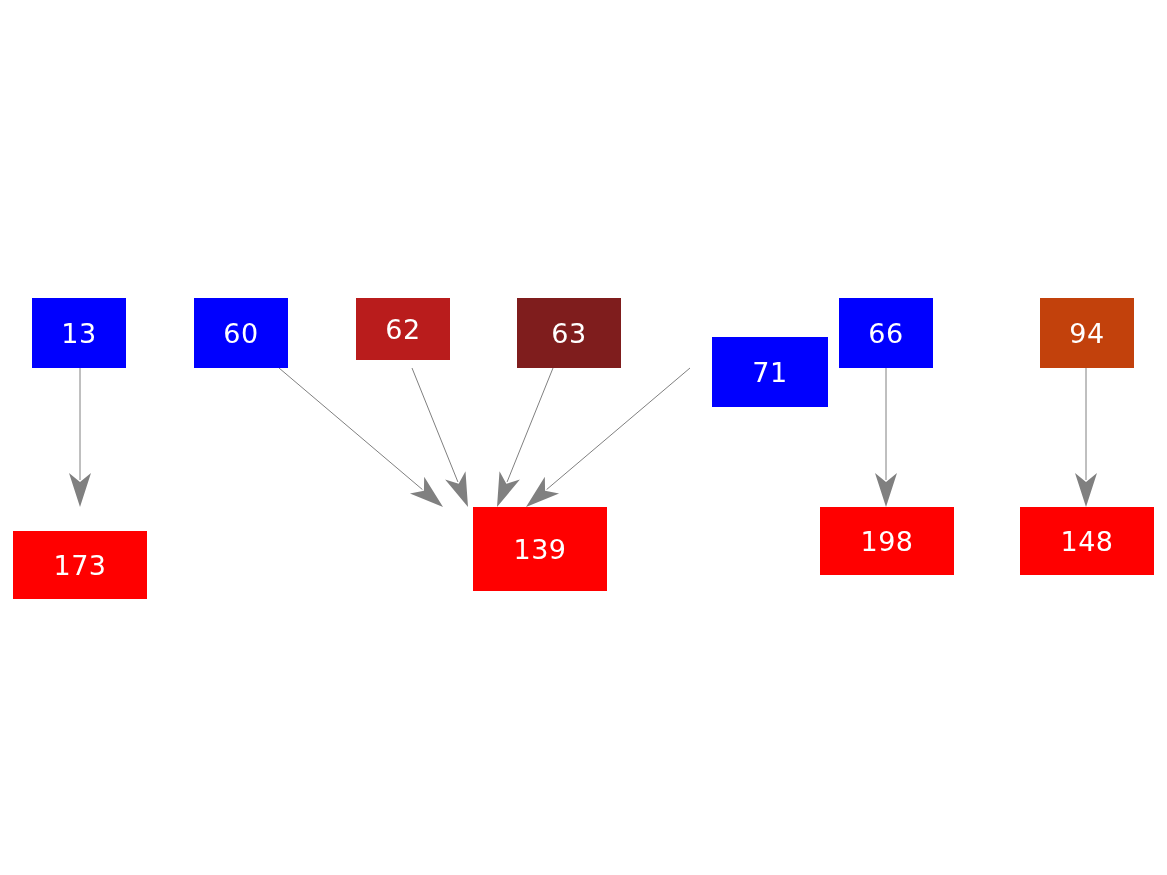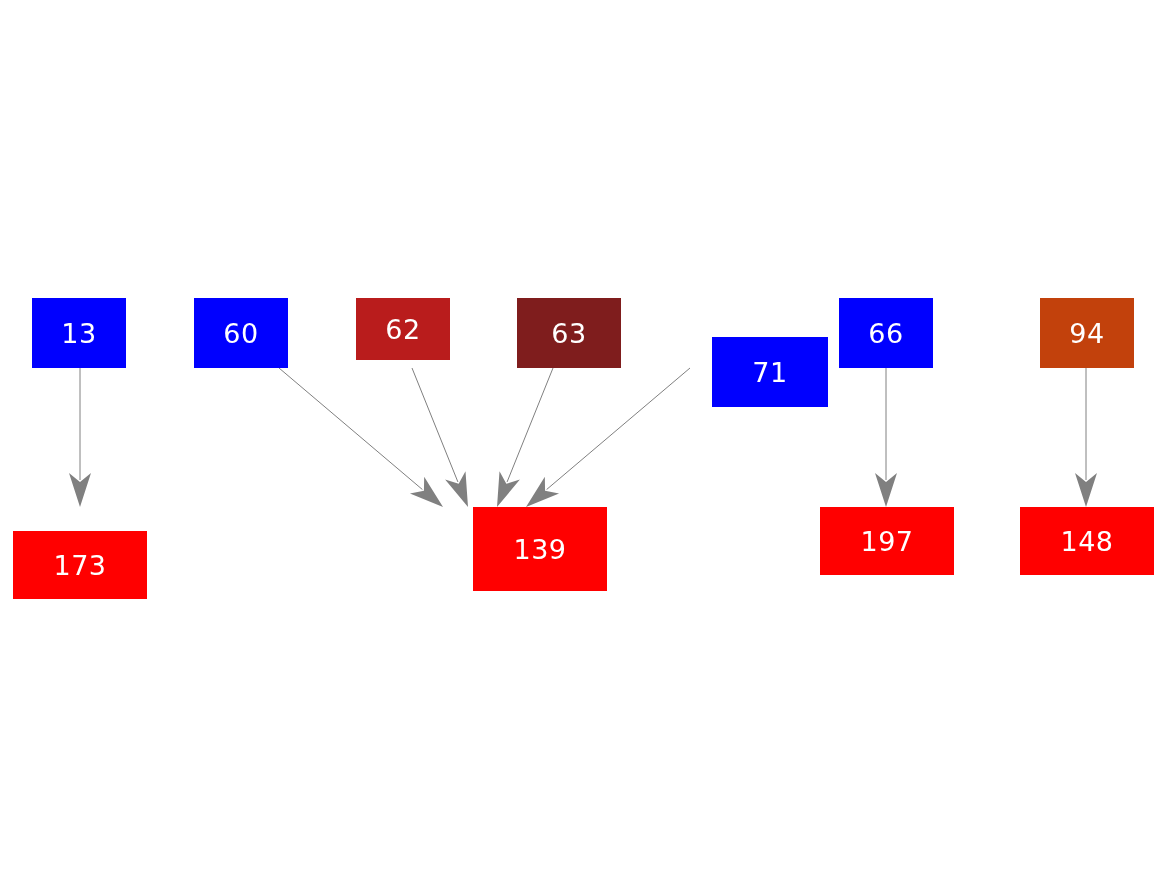--- a/index.html
+++ b/index.html
@@ -97,20 +97,20 @@
       <div class="node node-source" style="left: 1040px; top: 298px; width: 94px; height: 70px; background: #c2410c;">
         <span>94</span>
       </div>
       <div class="node node-target" style="left: 13px; top: 507px; width: 134px; height: 68px; background: rgb(255, 0, 0); margin-top: 24px;">
         <span>173</span>
       </div>
       <div class="node node-target" style="left: 429px; top: 507px; width: 134px; height: 84px; background: rgb(255, 0, 0); margin-left: 44px;">
         <span>139</span>
       </div>
       <div class="node node-target" style="left: 820px; top: 507px; width: 134px; height: 68px; background: rgb(255, 0, 0);">
-        <span>197</span>
+        <span>198</span>
       </div>
       <div class="node node-target" style="left: 1020px; top: 507px; width: 134px; height: 68px; background: rgb(255, 0, 0);">
         <span>148</span>
       </div>
     </div>
 
 </div>
 
 </body></html>

